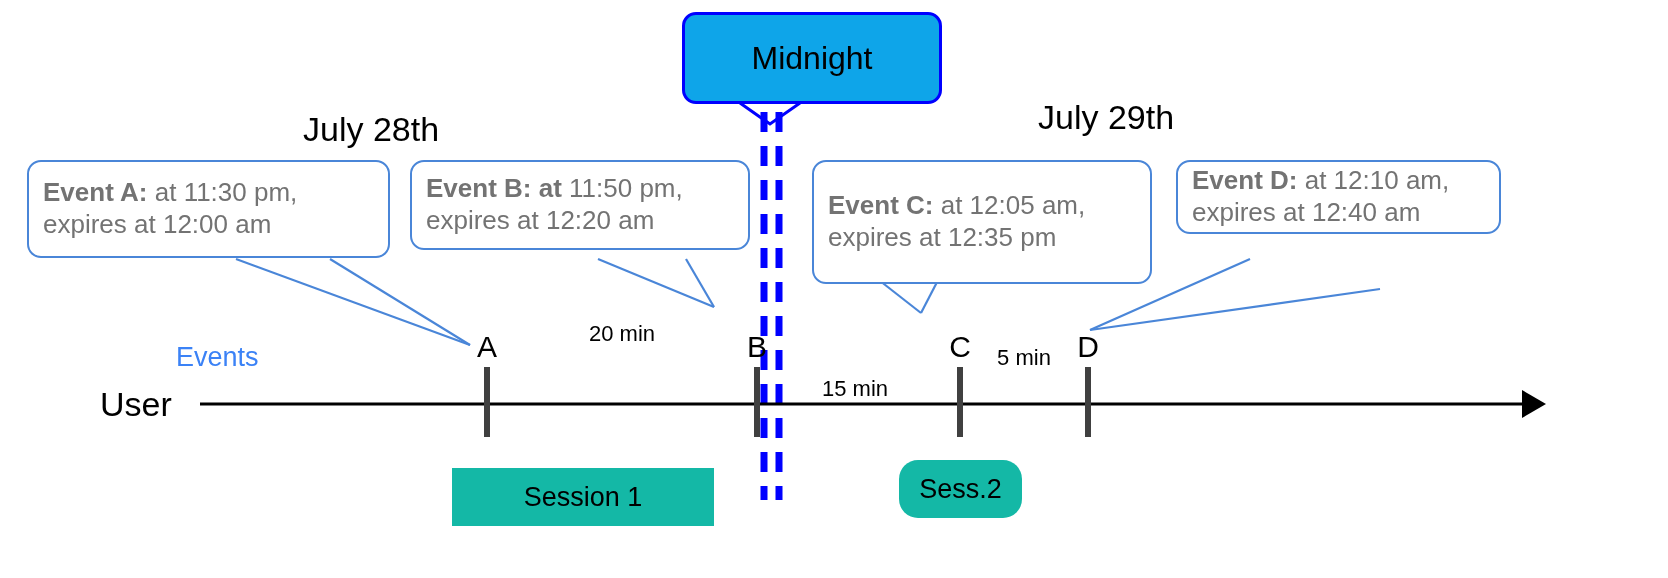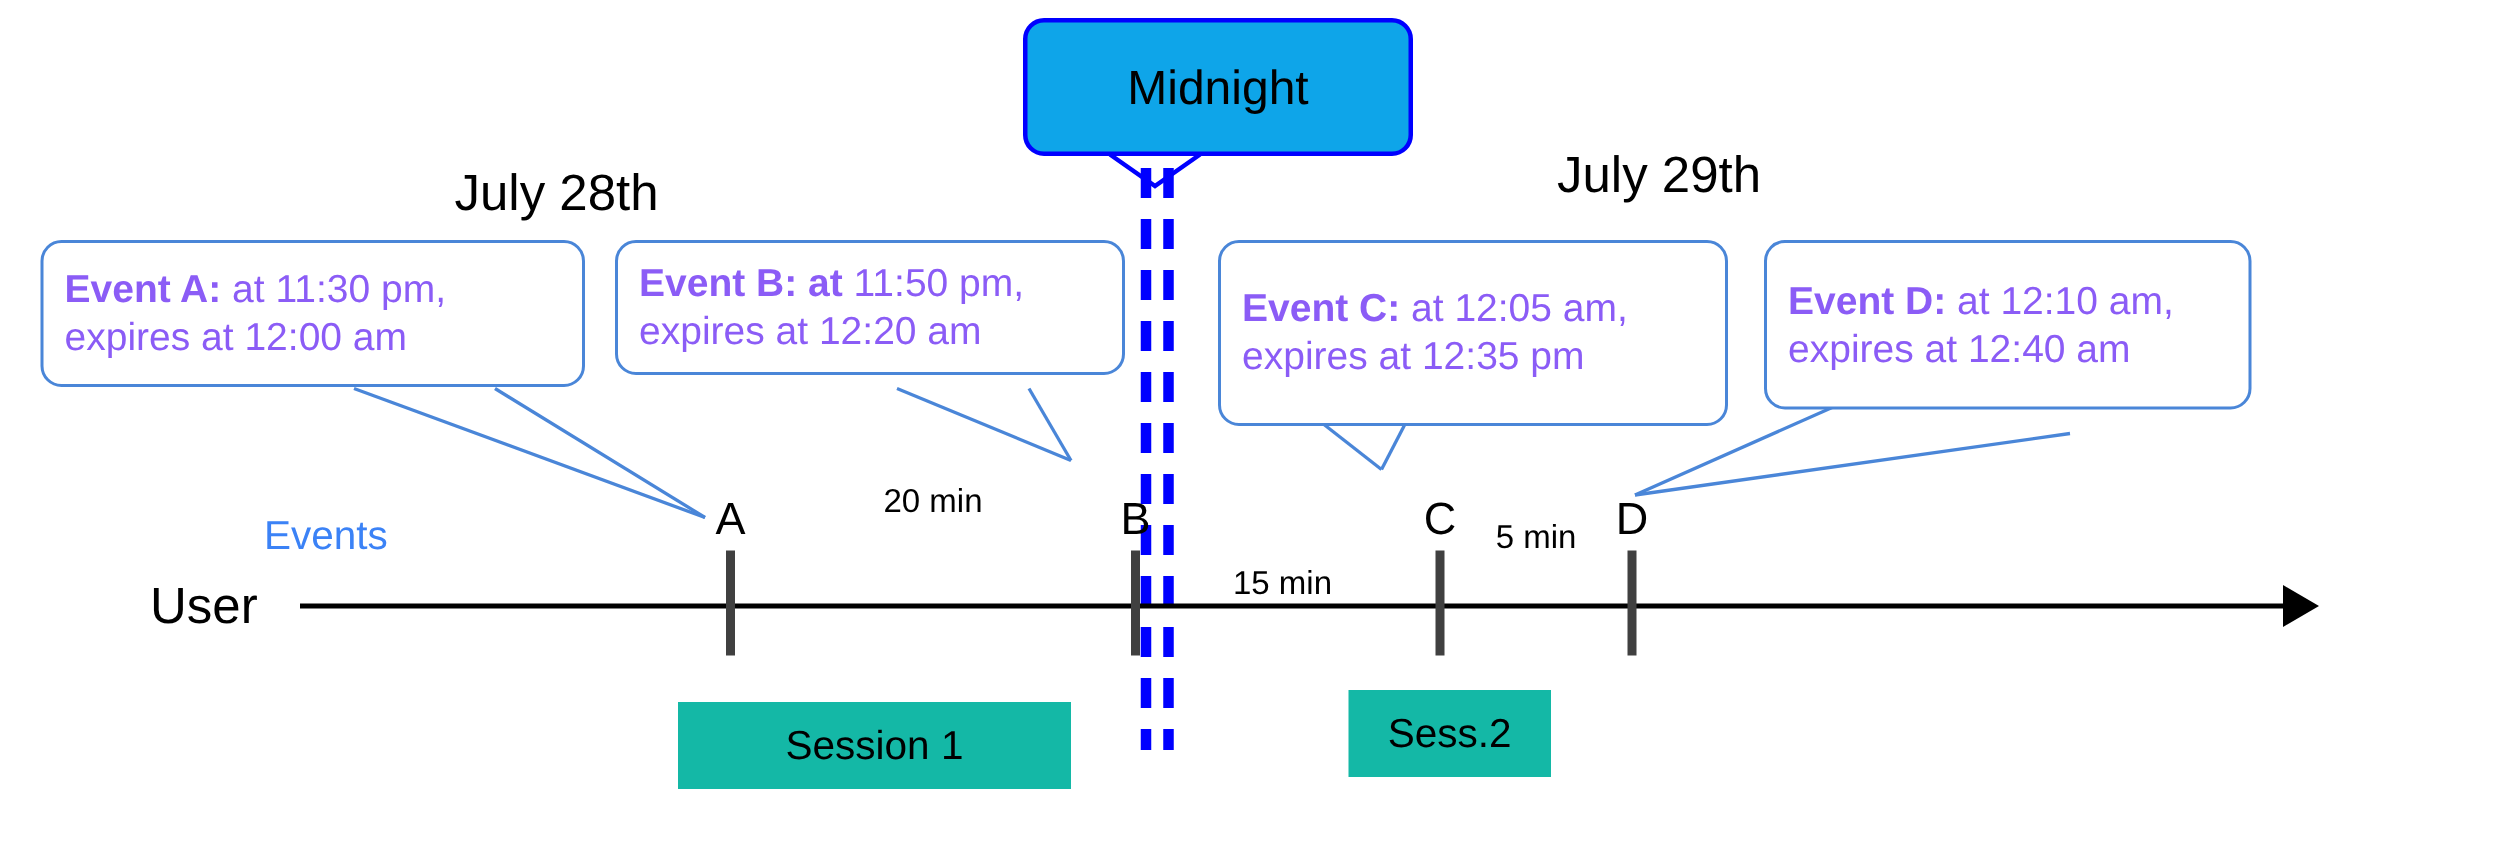--- a/index.html
+++ b/index.html
@@ -32,30 +32,30 @@
     position: absolute;
     box-sizing: border-box;
     border: 2.2px solid #4a86d8;
     border-radius: 14px;
     background: #ffffff;
     display: flex;
     align-items: center;
     padding: 6px 14px;
     font-size: 26px;
     line-height: 1.22;
-    color: #8b5cf6;
+    color: #737373;
     white-space: nowrap;
   }
   .callout .txt { display: block; }
   .callout b { font-weight: bold; }
 
   #callout-a { left: 27px;   top: 160px; width: 363px; height: 98px; }
   #callout-b { left: 410px;  top: 160px; width: 340px; height: 90px; }
   #callout-c { left: 812px;  top: 160px; width: 340px; height: 124px; }
-  #callout-d { left: 1176px; top: 160px; width: 325px; height: 113px; }
+  #callout-d { left: 1176px; top: 160px; width: 325px; height: 74px; }
 
   
   #midnight-bubble {
     position: absolute;
     left: 682px;
     top: 12px;
     width: 260px;
     height: 92px;
     box-sizing: border-box;
     border: 3px solid #0000ff;
@@ -115,21 +115,21 @@
   .session-box {
     position: absolute;
     background: #14b8a6;
     display: flex;
     align-items: center;
     justify-content: center;
     font-size: 27px;
     color: #000000;
   }
   #session-1 { left: 452px; top: 468px; width: 262px; height: 58px; }
-  #session-2 { left: 899px; top: 460px; width: 135px; height: 58px; }
+  #session-2 { left: 899px; top: 460px; width: 123px; height: 58px; border-radius: 19px; }
 </style>
 </head>
 <body>
 
 <div id="stage">
 
   <svg class="svg-layer" viewBox="0 0 1668 578" xmlns="http://www.w3.org/2000/svg">
 
     <polyline points="740,103 770,124 800,103" fill="#ffffff" stroke="#0000ff" stroke-width="3" stroke-linejoin="miter"></polyline>
 

